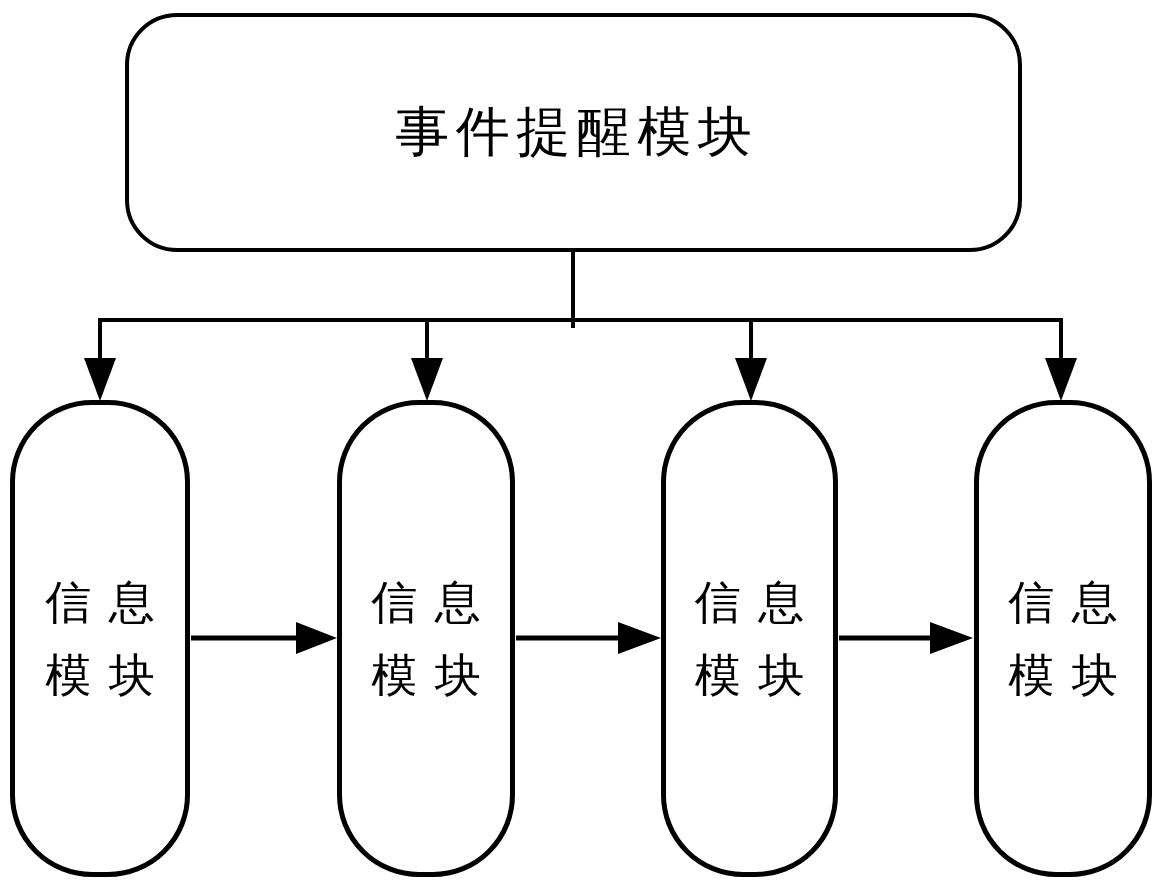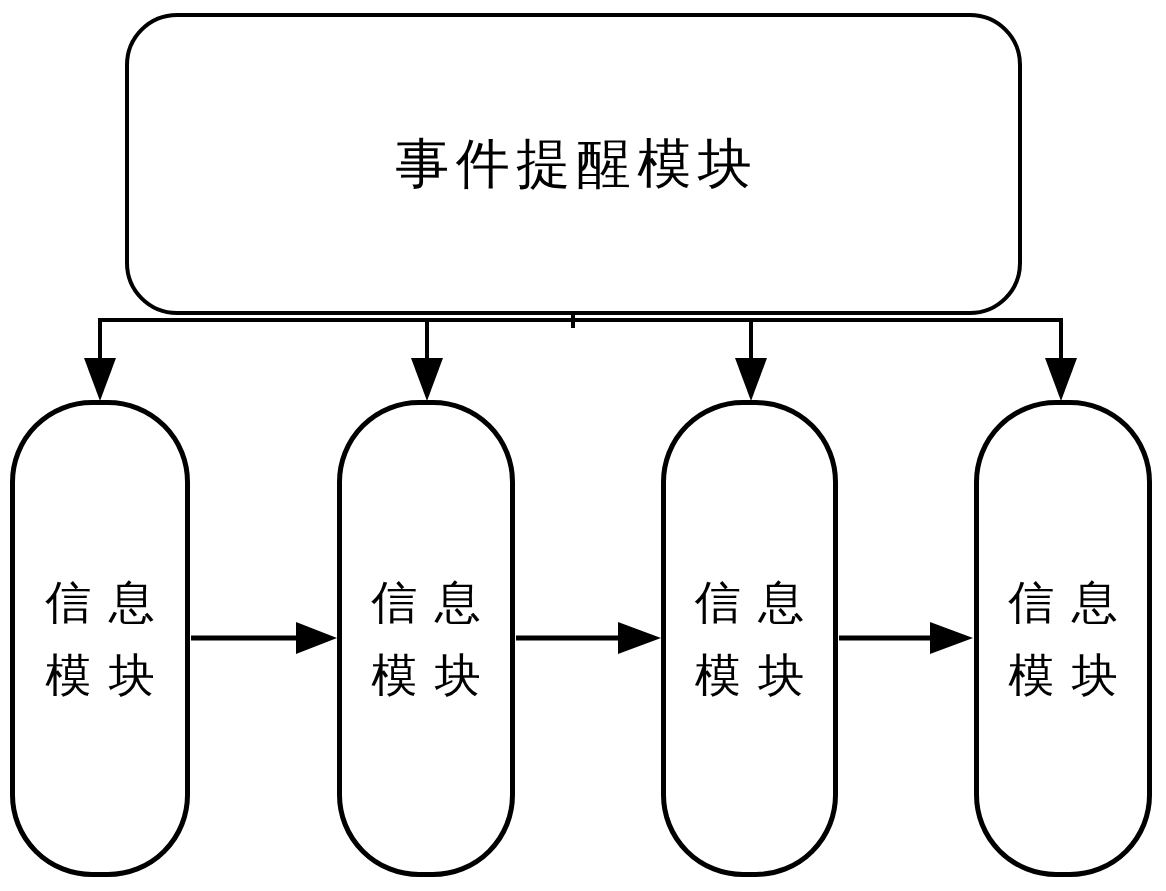--- a/index.html
+++ b/index.html
@@ -32,21 +32,21 @@
     display: flex;
     flex-direction: column;
     align-items: center;
     justify-content: center;
     text-align: center;
   }
   .top-box {
     left: 125px;
     top: 13px;
     width: 897px;
-    height: 302px;
+    height: 239px;
     border-radius: 52px;
   }
   .top-box .label {
     font-size: 54px;
     letter-spacing: 0.12em;
     padding-left: 0.12em;
     white-space: nowrap;
   }
   .pill {
     top: 400px;

